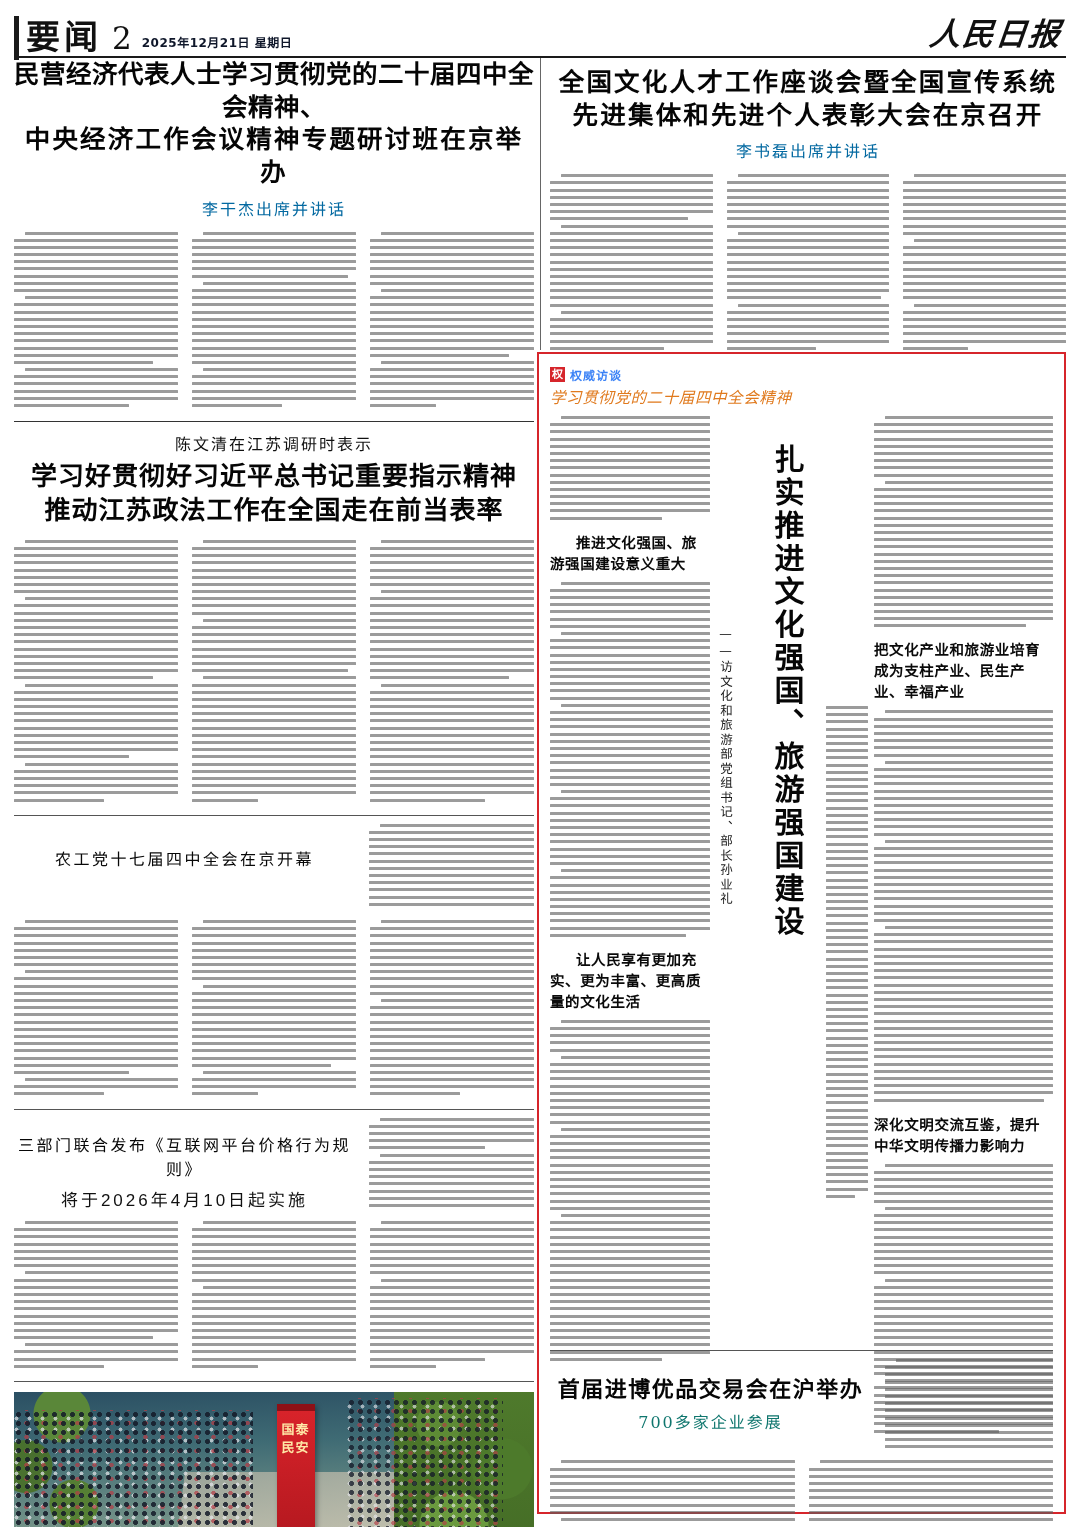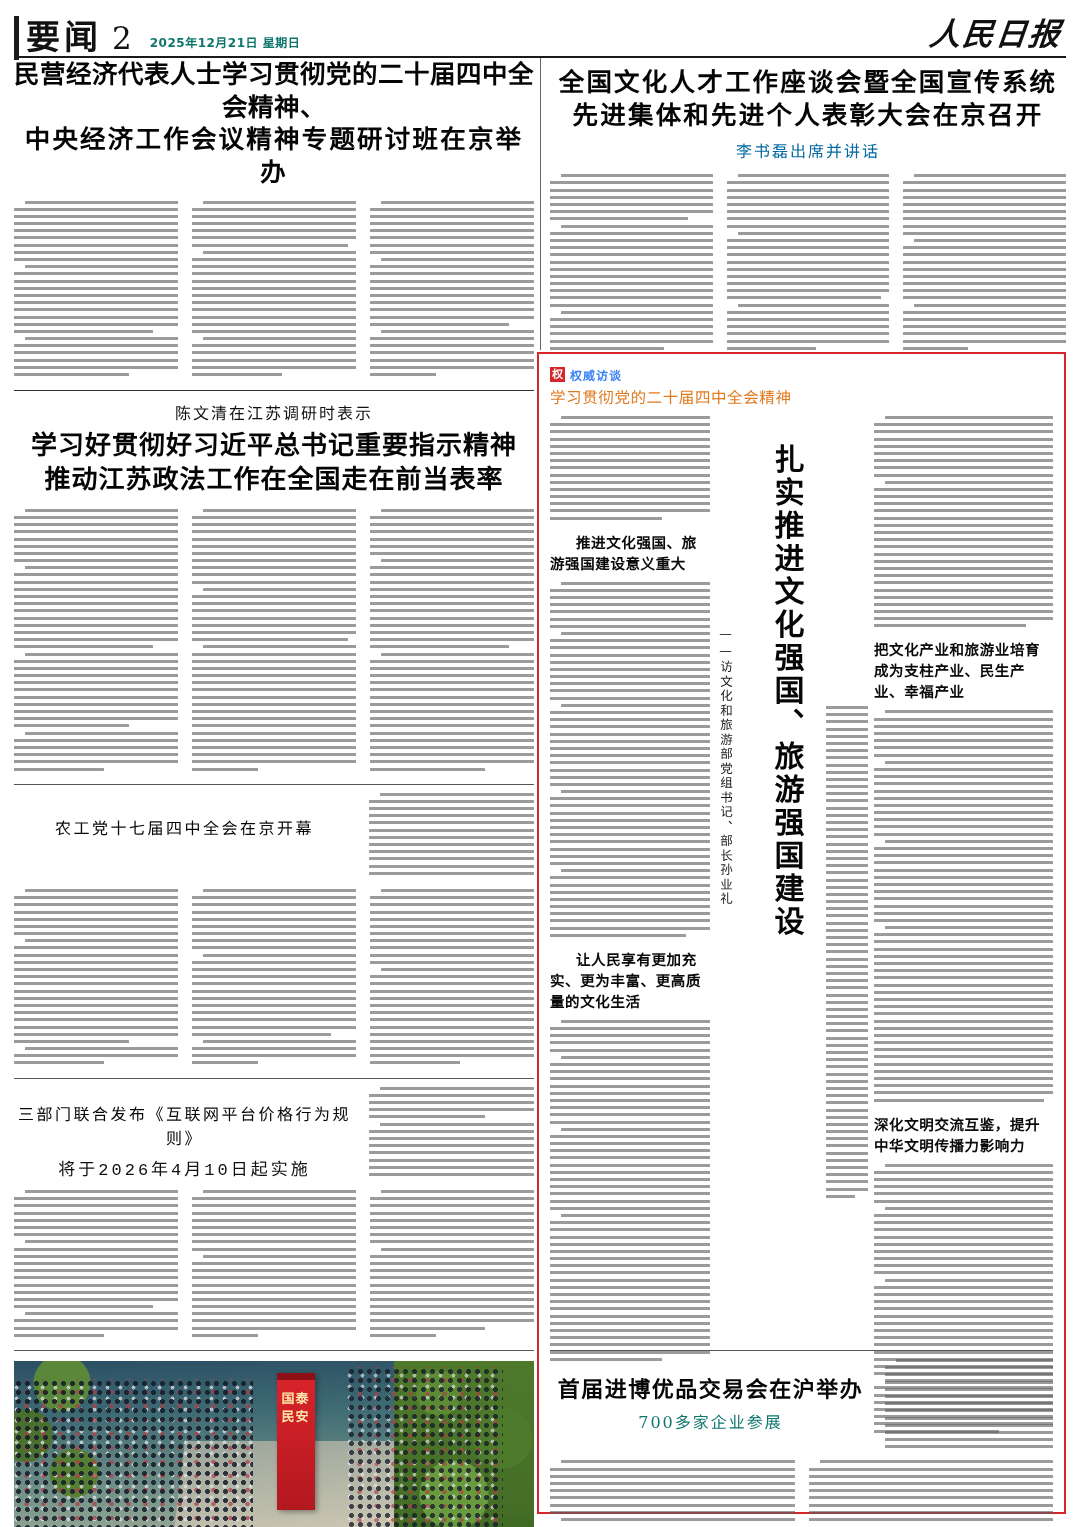--- a/index.html
+++ b/index.html
@@ -57,22 +57,21 @@
   .section-num {
     font-family: "DejaVu Serif", "Liberation Serif", serif;
     font-size: 31px;
     font-weight: 400;
     line-height: 1;
     color: #111;
   }
   .issue-date {
     font-size: 12px;
     letter-spacing: 0.5px;
-    color: #0f766e;
-    margin-left: 8px;
+    color: #0f172a;
     position: relative;
     top: -2px;
     font-weight: 600;
   }
   .masthead-logo {
     position: absolute;
     right: 4px;
     bottom: 2px;
     font-family: "DejaVu Serif", "Liberation Serif", serif;
     font-size: 31px;
@@ -129,21 +128,21 @@
   }
   .headline-3 {
     font-family: "DejaVu Sans", "Liberation Sans", sans-serif;
     font-weight: 400;
     font-size: 16px;
     letter-spacing: 2.5px;
     text-align: center;
     color: #080808;
   }
   .headline-3-sub {
-    font-family: Liberation Mono, monospace;
+    font-family: Liberation Sans, sans-serif;
     font-size: 17px;
     letter-spacing: 3px;
     text-align: center;
     margin-top: 6px;
     color: #111;
   }
 
   
   .body-col { position: relative; }
   .txtline {
@@ -272,20 +271,21 @@
     font-size: 12px;
     letter-spacing: 1px;
     font-family: "DejaVu Sans","Liberation Sans",sans-serif;
   }
   .feat-sub {
     color: #e07a1e;
     font-size: 15.5px;
     letter-spacing: .6px;
     margin-bottom: 9px;
     font-family: "DejaVu Sans","Liberation Sans",sans-serif;
+    font-style: italic;
   }
   .feat-inner {
     display: grid;
     grid-template-columns: 160px 48px 50px 42px 1fr;
     gap: 0 6px;
     height: 930px;
   }
   .vtitle {
     writing-mode: vertical-rl;
     text-orientation: upright;
@@ -354,20 +354,21 @@
   <hr class="masthead-rule">
 
   <div class="vdiv"></div>
 
   <div class="top-area">
 
     <div>
       <div style="">
         <div class="headline-1">民营经济代表人士学习贯彻党的二十届四中全会精神、</div>
         <div class="headline-1 wide">中央经济工作会议精神专题研讨班在京举办</div>
+        <div class="subhead-small">李干杰出席并讲话</div>
       </div>
       <div class="cols3" style="margin-top:12px">
         <div class="body-col">
             <div class="txtline i"></div>
             <div class="txtline"></div>
             <div class="txtline"></div>
             <div class="txtline"></div>
             <div class="txtline"></div>
             <div class="txtline"></div>
             <div class="txtline"></div>

